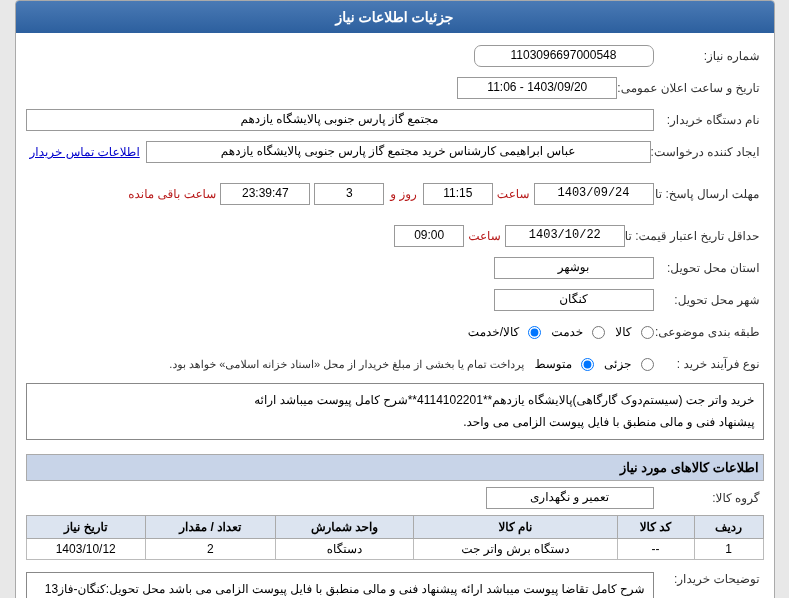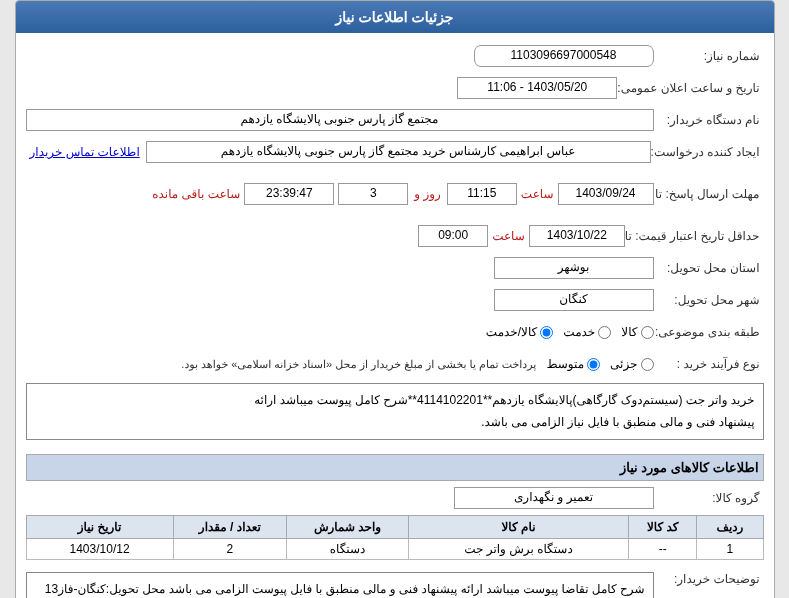--- a/index.html
+++ b/index.html
@@ -57,21 +57,22 @@
       direction: rtl;
     }
     .field-wide {
       flex: 1;
     }
     .field-medium {
       width: 180px;
       border-radius: 7px;
     }
     .field-small {
-      width: 96px;
+      width: 120px;
+      font-family: Liberation Mono, monospace;
     }
     .field-xsmall {
       width: 70px;
     }
     .link-blue {
       color: #0000cc;
       text-decoration: underline;
       cursor: pointer;
       font-size: 12px;
     }
@@ -81,21 +82,21 @@
       white-space: nowrap;
     }
     .radio-group {
       display: flex;
       gap: 10px;
       align-items: center;
     }
     .radio-item {
       display: flex;
       align-items: center;
-      gap: 3px;
+      gap: 9px;
       font-size: 12px;
     }
     .sharh-box {
       border: 1px solid #888;
       background: #fff;
       padding: 6px 8px;
       margin-bottom: 8px;
       font-size: 12px;
       line-height: 1.8;
       text-align: right;
@@ -124,21 +125,21 @@
     }
     table th {
       background: #dce4f0;
       border: 1px solid #aaa;
       padding: 4px 6px;
       text-align: center;
       font-weight: bold;
     }
     table td {
       border: 1px solid #bbb;
-      padding: 3px 18px;
+      padding: 3px 4px;
       text-align: center;
     }
     .note-box {
       border: 1px solid #888;
       background: #fff;
       padding: 6px 8px;
       font-size: 12px;
       line-height: 1.8;
       text-align: right;
       direction: rtl;
@@ -163,21 +164,21 @@
   </div>
   <div class="content">
 
     <div class="form-row">
       <span class="label">شماره نیاز:</span>
       <div class="field-box field-medium">1103096697000548</div>
     </div>
 
     <div class="form-row">
       <span class="label">تاریخ و ساعت اعلان عمومی:</span>
-      <div class="field-box" style="width:160px;">1403/05/20 - 11:06</div>
+      <div class="field-box" style="width:160px;">1403/09/20 - 11:06</div>
     </div>
 
     <div class="form-row">
       <span class="label">نام دستگاه خریدار:</span>
       <div class="field-box field-wide">مجتمع گاز پارس جنوبی  پالایشگاه یازدهم</div>
     </div>
 
     <div class="form-row">
       <span class="label">ایجاد کننده درخواست:</span>
       <div class="field-box" style="flex:1;">عباس ابراهیمی کارشناس خرید مجتمع گاز پارس جنوبی  پالایشگاه یازدهم</div>
@@ -241,29 +242,29 @@
           <input type="radio" name="nooe" checked="" style="">
           <span>متوسط</span>
         </label>
       </div>
       <span style="flex:1;font-size:11px;color:#333;text-align:right;margin-right:10px;">پرداخت تمام یا بخشی از مبلغ خریدار از محل «اسناد خزانه اسلامی» خواهد بود.</span>
     </div>
 
     <div class="form-row" style="align-items:flex-start;">
       <div class="sharh-box" style="flex:1;">
         <div>خرید واتر جت (سیستم‌دوک گارگاهی)پالایشگاه یازدهم**4114102201**شرح کامل پیوست میباشد ارائه</div>
-        <div>پیشنهاد فنی و مالی منطبق با فایل نیاز الزامی می باشد.</div>
+        <div>پیشنهاد فنی و مالی منطبق با فایل پیوست الزامی می واحد.</div>
       </div>
     </div>
 
     <div class="info-section-title">اطلاعات کالاهای مورد نیاز</div>
 
     <div class="group-row">
       <span class="label">گروه کالا:</span>
-      <div class="field-box" style="width:200px;">تعمیر و نگهداری</div>
+      <div class="field-box" style="width:168px;">تعمیر و نگهداری</div>
     </div>
 
     <div class="table-container">
       <table>
         <thead>
           <tr>
             <th>ردیف</th>
             <th>کد کالا</th>
             <th>نام کالا</th>
             <th>واحد شمارش</th>

